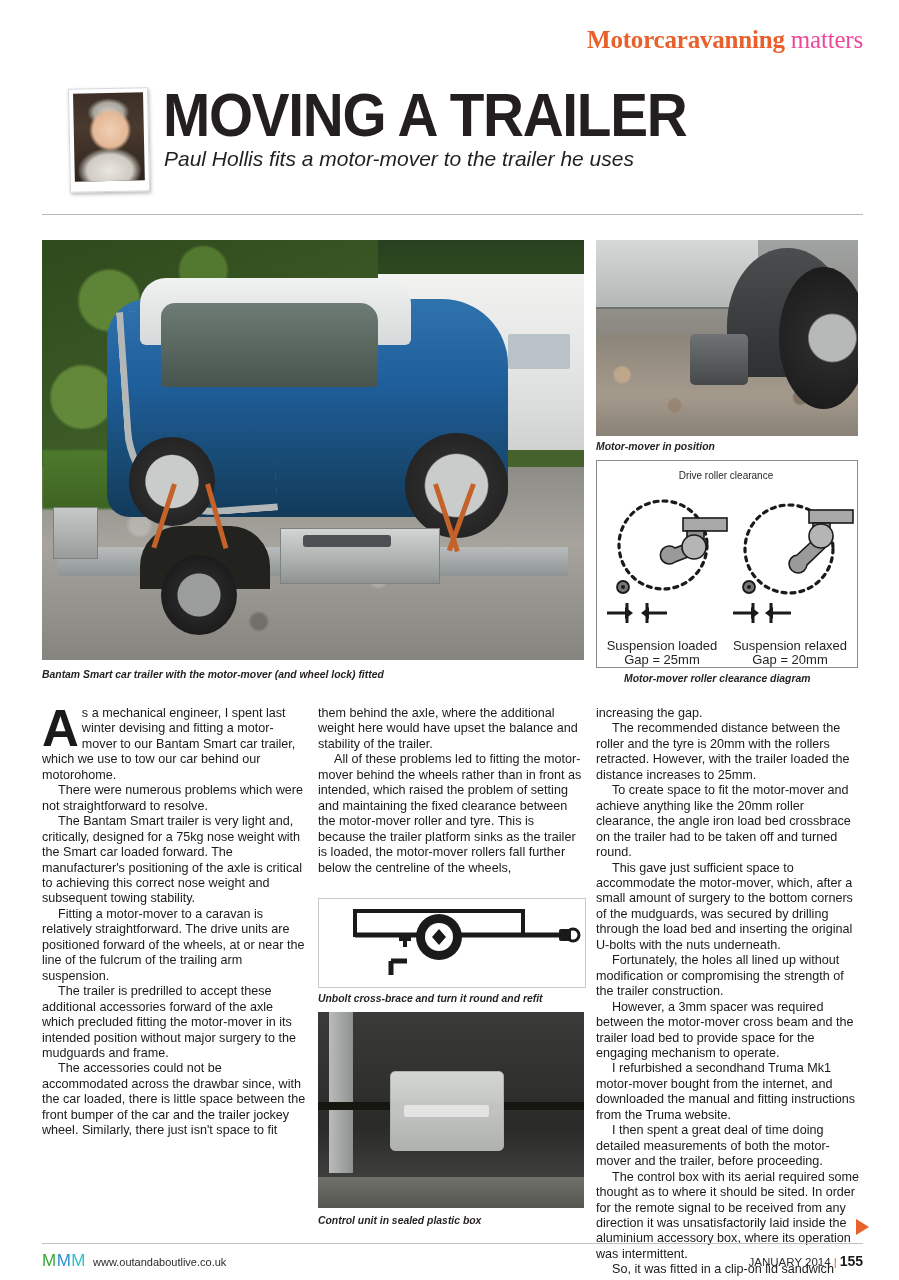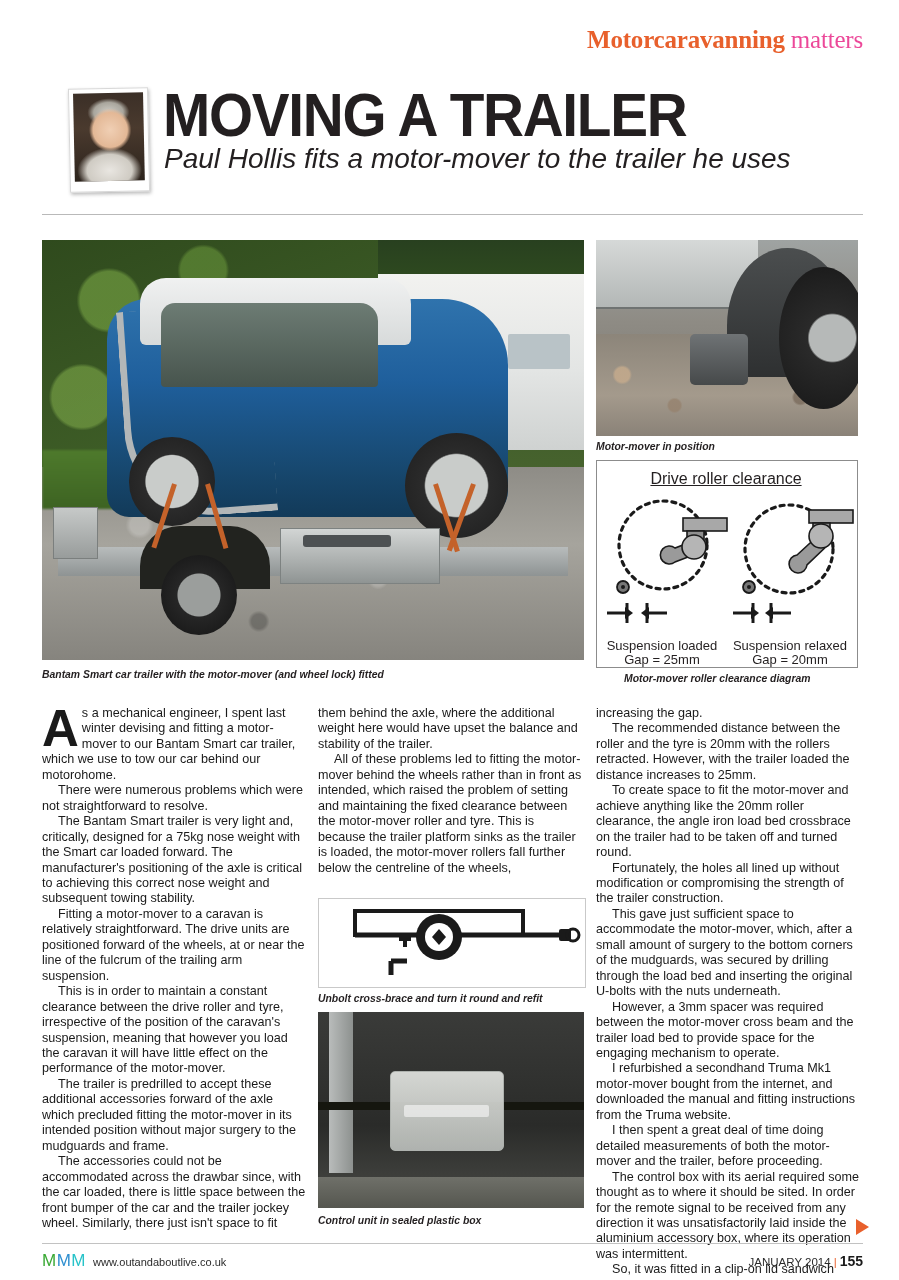--- a/index.html
+++ b/index.html
@@ -71,21 +71,21 @@
     transform-origin: left top;
     color: #231f20;
     white-space: nowrap;
   }
   .standfirst {
     position: absolute;
     left: 164px;
     top: 146px;
     width: 700px;
     font-style: italic;
-    font-size: 28px;
+    font-size: 21px;
     line-height: 26px;
     color: #231f20;
   }
   .rule-under-title {
     position: absolute;
     left: 42px;
     right: 36px;
     top: 214px;
     height: 1px;
     background: #b9b9b9;
@@ -284,21 +284,21 @@
   
   #diagram {
     position: absolute;
     left: 596px; top: 460px; width: 262px; height: 208px;
     background: #ffffff;
     border: 1px solid #8c8c8c;
     box-sizing: border-box;
   }
   .diagram-title {
     position: absolute; left: 0; right: 2px; top: 9px;
-    text-align: center; font-size: 16px; color: #231f20; text-decoration: underline;
+    text-align: center; font-size: 10px; color: #231f20;
   }
   .diag-label {
     position: absolute; text-align: center; font-size: 13px;
     line-height: 13.5px; color: #231f20; width: 118px;
   }
 
   
   .col {
     position: absolute;
     top: 706px;
@@ -487,36 +487,35 @@
     <div class="cu-box"></div>
   </div>
 </div>
 <div class="caption" style="left:318px; top:1214px; width:266px;">Control unit in sealed plastic box</div>
 
 <div class="col" id="col1">
   <p class="first"><span class="dropcap">A</span><span>s a mechanical engineer, I spent last winter devising and fitting a motor-mover to our Bantam Smart car trailer, which we use to tow our car behind our motorohome.</span></p>
   <p>There were numerous problems which were not straightforward to resolve.</p>
   <p>The Bantam Smart trailer is very light and, critically, designed for a 75kg nose weight with the Smart car loaded forward. The manufacturer's positioning of the axle is critical to achieving this correct nose weight and subsequent towing stability.</p>
   <p>Fitting a motor-mover to a caravan is relatively straightforward. The drive units are positioned forward of the wheels, at or near the line of the fulcrum of the trailing arm suspension.</p>
-  <p>This is in order to maintain a constant clearance between the drive roller and tyre, irrespective of the position of the caravan's suspension, meaning that however you load the caravan it will have little effect on the performance of the motor-mover.</p>
   <p>The trailer is predrilled to accept these additional accessories forward of the axle which precluded fitting the motor-mover in its intended position without major surgery to the mudguards and frame.</p>
   <p>The accessories could not be accommodated across the drawbar since, with the car loaded, there is little space between the front bumper of the car and the trailer jockey wheel. Similarly, there just isn't space to fit</p>
 </div>
 
 <div class="col" id="col2">
   <p class="first">them behind the axle, where the additional weight here would have upset the balance and stability of the trailer.</p>
   <p>All of these problems led to fitting the motor-mover behind the wheels rather than in front as intended, which raised the problem of setting and maintaining the fixed clearance between the motor-mover roller and tyre. This is because the trailer platform sinks as the trailer is loaded, the motor-mover rollers fall further below the centreline of the wheels,</p>
 </div>
 
 <div class="col" id="col3">
   <p class="first">increasing the gap.</p>
   <p>The recommended distance between the roller and the tyre is 20mm with the rollers retracted. However, with the trailer loaded the distance increases to 25mm.</p>
   <p>To create space to fit the motor-mover and achieve anything like the 20mm roller clearance, the angle iron load bed crossbrace on the trailer had to be taken off and turned round.</p>
+  <p>This gave just sufficient space to accommodate the motor-mover, which, after a small amount of surgery to the bottom corners of the mudguards, was secured by drilling through the load bed and inserting the original U-bolts with the nuts underneath.</p>
   <p>Fortunately, the holes all lined up without modification or compromising the strength of the trailer construction.</p>
-  <p>This gave just sufficient space to accommodate the motor-mover, which, after a small amount of surgery to the bottom corners of the mudguards, was secured by drilling through the load bed and inserting the original U-bolts with the nuts underneath.</p>
   <p>However, a 3mm spacer was required between the motor-mover cross beam and the trailer load bed to provide space for the engaging mechanism to operate.</p>
   <p>I refurbished a secondhand Truma Mk1 motor-mover bought from the internet, and downloaded the manual and fitting instructions from the Truma website.</p>
   <p>I then spent a great deal of time doing detailed measurements of both the motor-mover and the trailer, before proceeding.</p>
   <p>The control box with its aerial required some thought as to where it should be sited. In order for the remote signal to be received from any direction it was unsatisfactorily laid inside the aluminium accessory box, where its operation was intermittent.</p>
   <p>So, it was fitted in a clip-on lid sandwich</p>
 </div>
 
 <div class="next-arrow"></div>
 
 <div class="footer-rule"></div>

